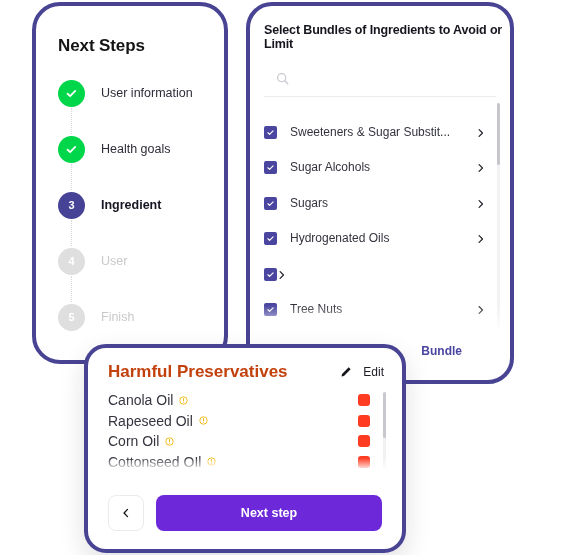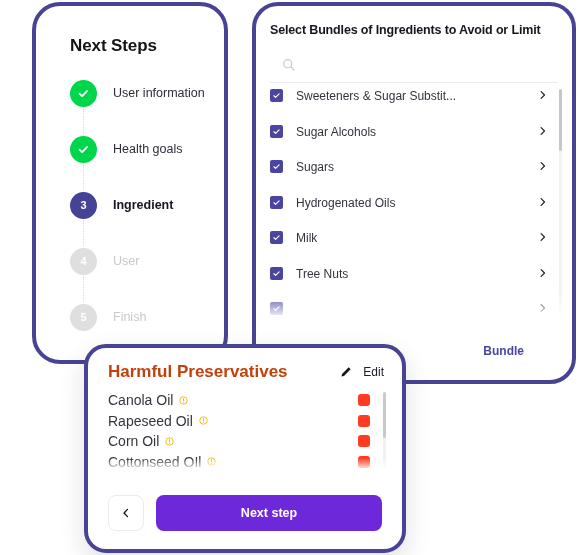--- a/index.html
+++ b/index.html
@@ -34,21 +34,21 @@
   
   #steps-card {
     left: 32px;
     top: 2px;
     width: 196px;
     height: 362px;
     border-radius: 28px;
     z-index: 1;
   }
   #steps-inner {
-    padding: 30px 0 0 34px;
+    padding: 30px 0 0 22px;
   }
   .steps-title {
     font-size: 17px;
     font-weight: bold;
     color: #141414;
     letter-spacing: -0.1px;
     margin-bottom: 22px;
   }
   .step-row {
     display: flex;
@@ -95,23 +95,23 @@
   }
   .step-connector i {
     display: block;
     width: 0;
     border-left: 1.5px dotted #D8D8DD;
     height: 100%;
   }
 
   
   #bundles-card {
-    left: 252px;
+    left: 246px;
     top: 2px;
-    width: 324px;
+    width: 268px;
     height: 382px;
     border-radius: 26px;
     z-index: 2;
   }
   .bundles-title {
     font-size: 12.5px;
     font-weight: bold;
     color: #16161f;
     padding: 17px 0 0 14px;
     letter-spacing: -0.15px;
@@ -145,21 +145,21 @@
 
   .bundle-list {
     position: relative;
     margin: 0 10px 0 14px;
     padding-top: 6px;
     height: 236px;
     overflow: hidden;
   }
   .bundle-row {
     display: flex;
-    align-items: flex-start;
+    align-items: flex-end;
     height: 35.5px;
     padding-right: 14px;
   }
   .cbox {
     width: 13px;
     height: 13px;
     flex: 0 0 13px;
     border-radius: 2px;
     background: #4A46A0;
     display: flex;
@@ -459,21 +459,20 @@
           <path d="M3.5 3.5 L8 8 L3.5 12.5" fill="none" stroke="#26262e" stroke-width="1.7" stroke-linecap="round" stroke-linejoin="round"></path>
         </svg>
       </div>
 
       <div class="bundle-row">
         <span class="cbox">
           <svg viewBox="0 0 16 16">
             <path d="M3.4 8.4 L6.4 11.2 L12.6 5" fill="none" stroke="#ffffff" stroke-width="2" stroke-linecap="round" stroke-linejoin="round"></path>
           </svg>
         </span>
-        <span class="bundle-label">Milk</span>
         <svg class="chevron" viewBox="0 0 12 16">
           <path d="M3.5 3.5 L8 8 L3.5 12.5" fill="none" stroke="#26262e" stroke-width="1.7" stroke-linecap="round" stroke-linejoin="round"></path>
         </svg>
       </div>
 
       <div class="bundle-row">
         <span class="cbox">
           <svg viewBox="0 0 16 16">
             <path d="M3.4 8.4 L6.4 11.2 L12.6 5" fill="none" stroke="#ffffff" stroke-width="2" stroke-linecap="round" stroke-linejoin="round"></path>
           </svg>

